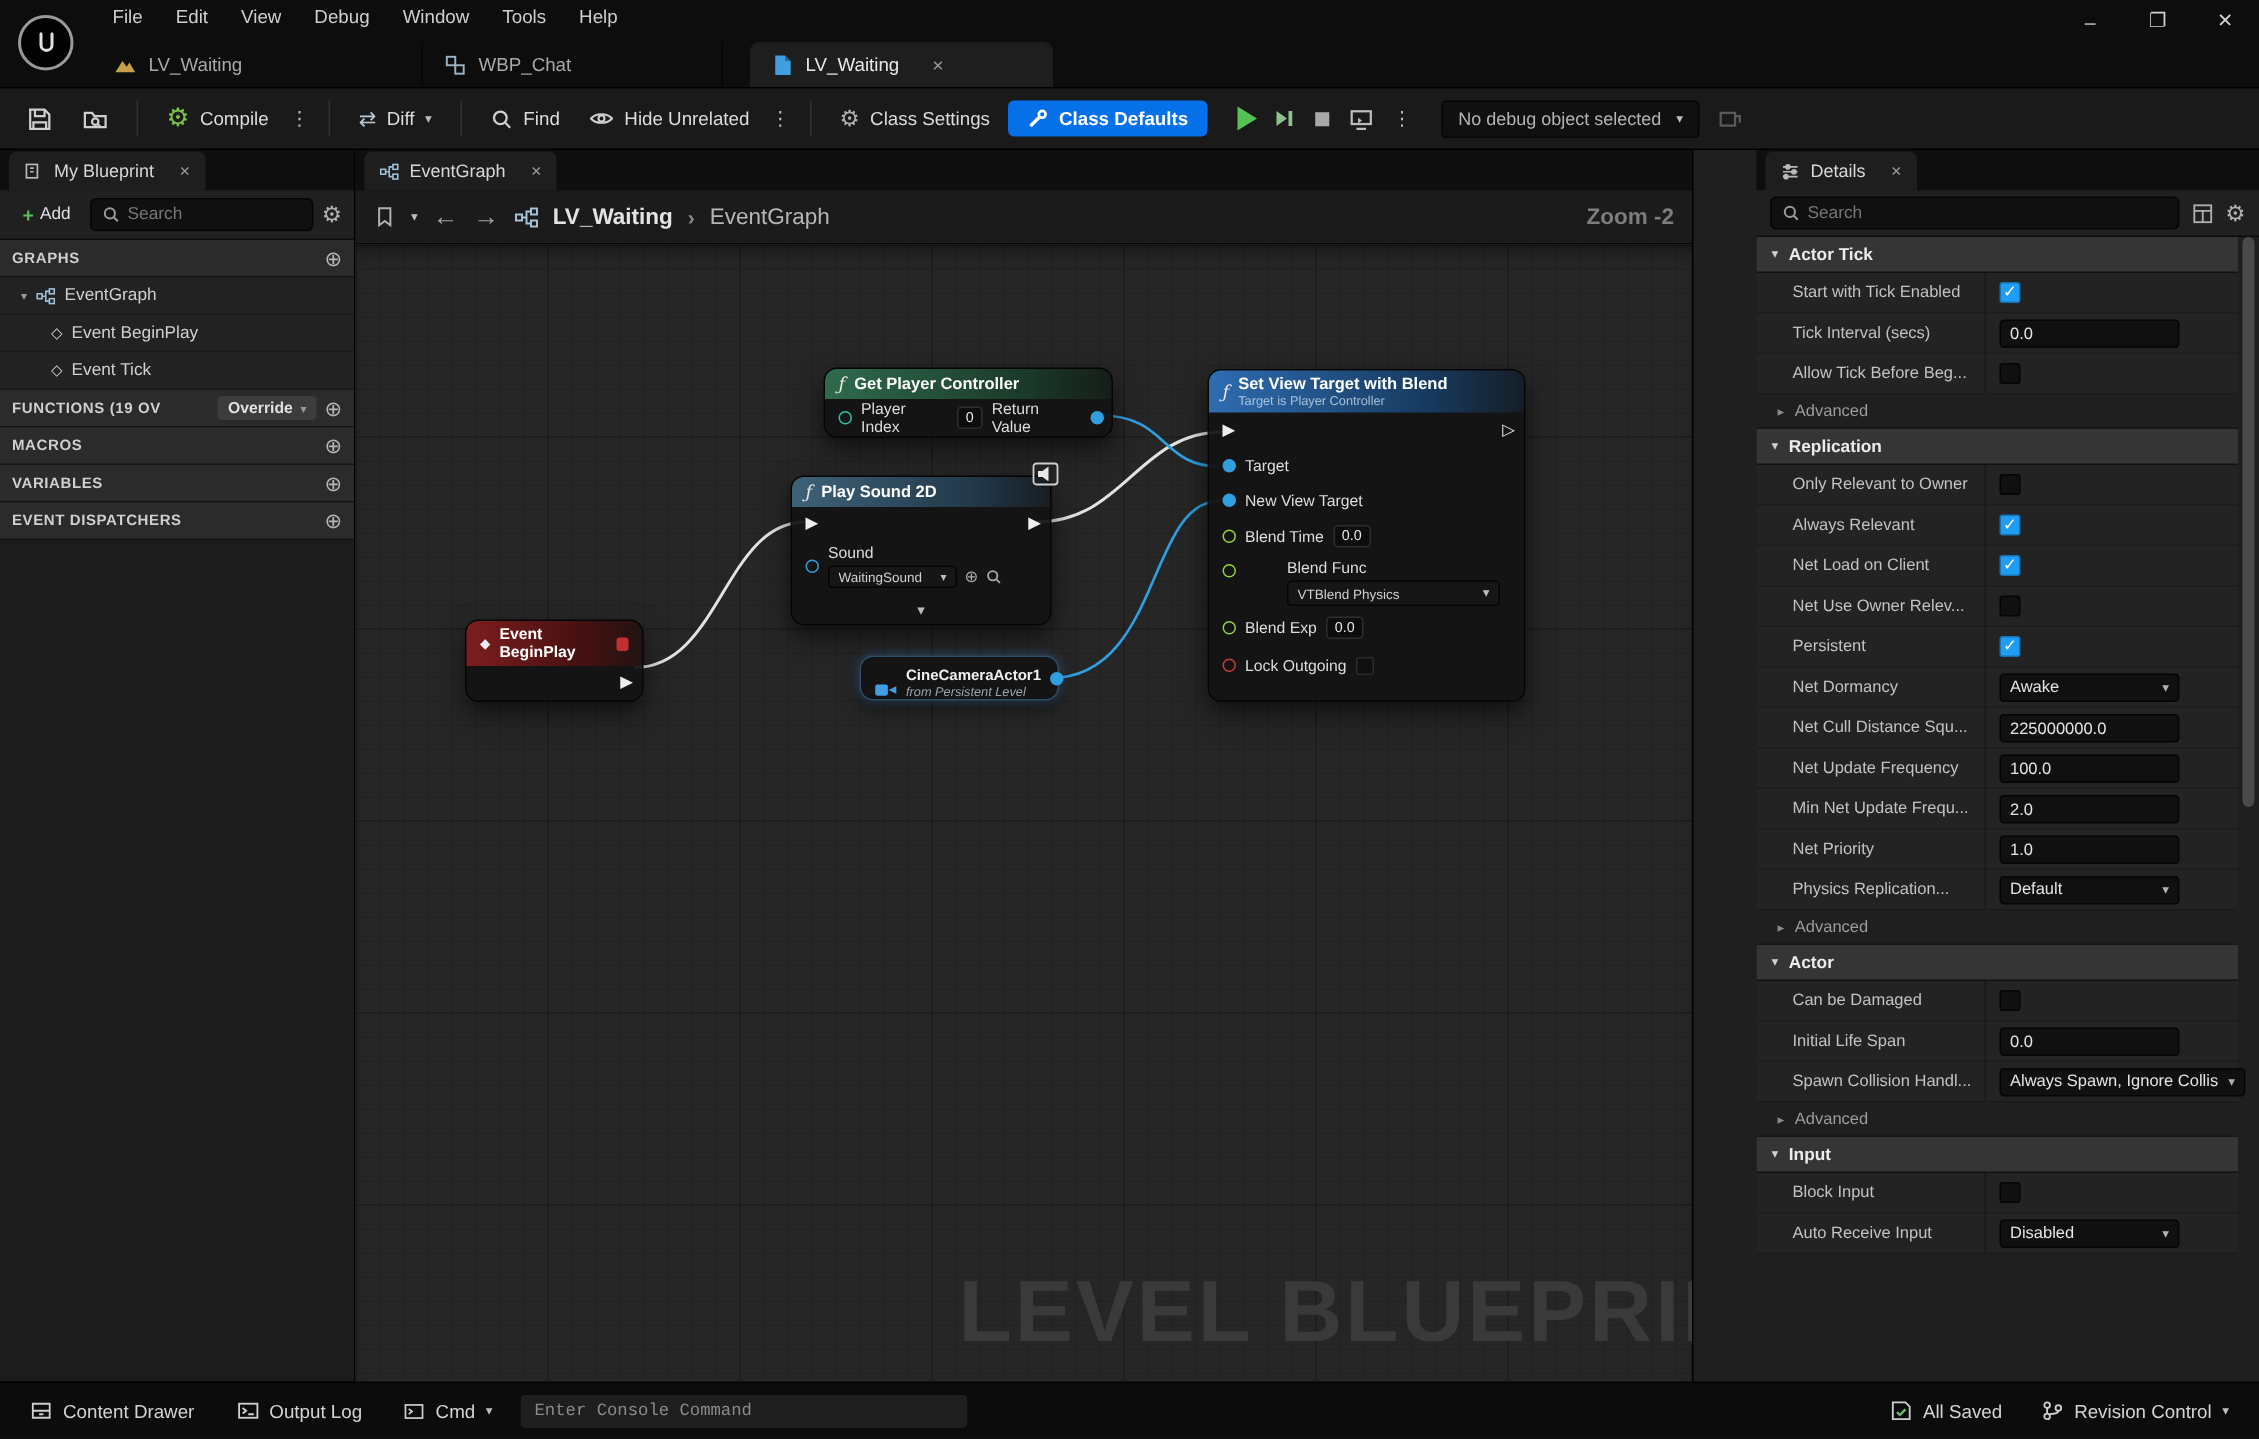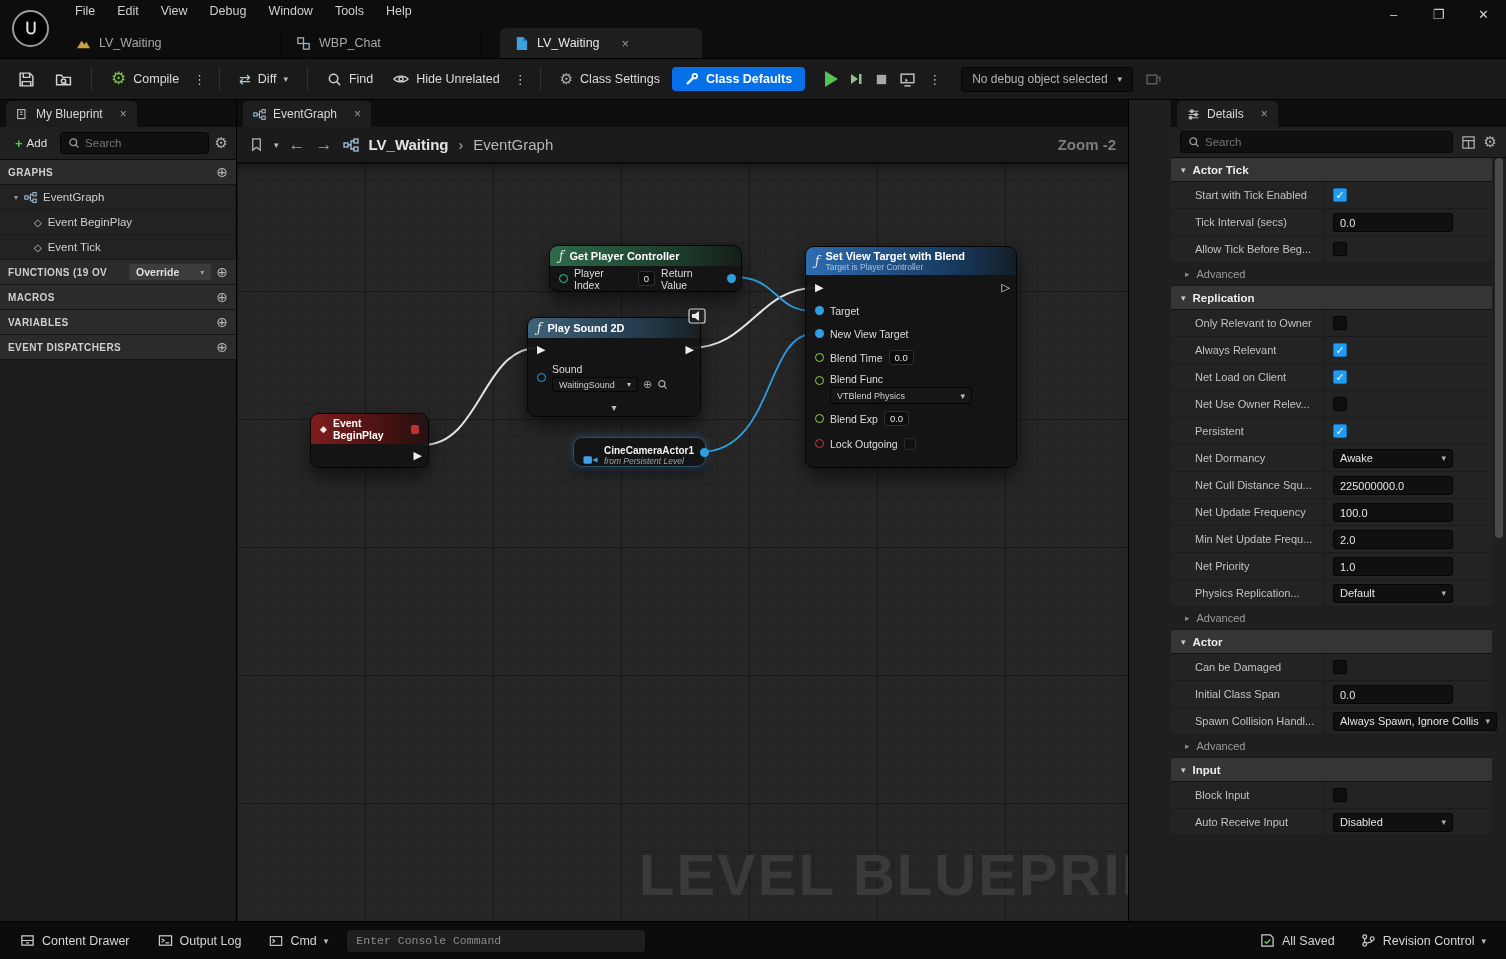--- a/index.html
+++ b/index.html
@@ -49,21 +49,21 @@
   .search-box { flex:1; display:flex; align-items:center; gap:5px; background:#101010; border:1px solid #050505; border-radius:4px; height:22px; padding:0 7px; }
   .search-box input { flex:1; background:transparent; border:none; outline:none; color:#cfcfcf; font-size:11.5px; width:40px; font-family:inherit; }
   .search-box input::placeholder { color:#777; }
   .gear { color:#b0b0b0; font-size:15px; }
   .sb-section { height:25px; background:#2b2b2b; display:flex; align-items:center; padding:0 8px; gap:5px; border-bottom:1px solid #141414; }
   .sb-section .label { font-size:10px; font-weight:bold; letter-spacing:.4px; color:#cfcfcf; flex:1; overflow:hidden; white-space:nowrap; }
   .plus-circle { color:#b4b4b4; font-size:14px; }
   .sb-row { height:25px; display:flex; align-items:center; gap:6px; padding-left:14px; color:#d0d0d0; font-size:11.5px; background:#222; border-bottom:1px solid #1a1a1a; }
   .sb-row.child { padding-left:34px; }
   .sb-rest { flex:1; background:#1c1c1c; }
-  .ovr-btn { display:flex; align-items:center; gap:21px; background:#3c3c3c; border-radius:3px; padding:2px 7px; font-size:10.5px; color:#e0e0e0; font-weight:bold; }
+  .ovr-btn { display:flex; align-items:center; gap:5px; background:#3c3c3c; border-radius:3px; padding:2px 7px; font-size:10.5px; color:#e0e0e0; font-weight:bold; }
   .tri-small { font-size:8px; color:#9a9a9a; }
   .diamond { color:#cfcfcf; font-size:10px; }
 
   
   .center { flex:1; display:flex; flex-direction:column; min-width:0; background:#141414; }
   .breadcrumb { height:36px; background:#1b1b1b; border-bottom:1px solid #060606; display:flex; align-items:center; gap:10px; padding:0 12px; flex:0 0 auto; }
   .bc-root { color:#e4e4e4; font-size:15px; font-weight:bold; }
   .bc-sep { color:#8a8a8a; font-size:14px; font-weight:bold; }
   .bc-cur { color:#b6b6b6; font-size:15px; }
   .bc-zoom { margin-left:auto; color:#7d7d7d; font-size:15px; font-weight:bold; }
@@ -423,21 +423,21 @@
             <span class="pin p-cyan-f"></span>
             <span>New View Target</span>
           </div>
           <div class="prow" style="height:25px;">
             <span class="pin p-green-h"></span>
             <span>Blend Time</span>
             <span class="nfield">0.0</span>
           </div>
           <div class="prow" style="height:36px; align-items:flex-start; padding-top:3px;">
             <span class="pin p-green-h" style="margin-top:3px;"></span>
-            <span style="flex:1;">
+            <span style="flex:1;margin-left:28px;">
               <span style="display:block; margin-bottom:2px;">Blend Func</span>
               <span class="nselect" style="width:142px;">
                 <span class="ddtext">VTBlend Physics</span>
                 <span class="chev">▾</span>
               </span>
             </span>
           </div>
           <div class="prow" style="height:25px;">
             <span class="pin p-green-h"></span>
             <span>Blend Exp</span>
@@ -649,21 +649,21 @@
             <span class="tri">▾</span>
             <span>Actor</span>
           </div>
           <div class="drow">
             <div class="dname">Can be Damaged</div>
             <div class="dval">
               <div class="dcheck"></div>
             </div>
           </div>
           <div class="drow">
-            <div class="dname">Initial Class Span</div>
+            <div class="dname">Initial Life Span</div>
             <div class="dval">
               <div class="dfield">0.0</div>
             </div>
           </div>
           <div class="drow">
             <div class="dname">Spawn Collision Handl...</div>
             <div class="dval">
               <div class="ddrop wide">
                 <span class="ddtext">Always Spawn, Ignore Collis</span>
                 <span class="ddarrow">▾</span>

